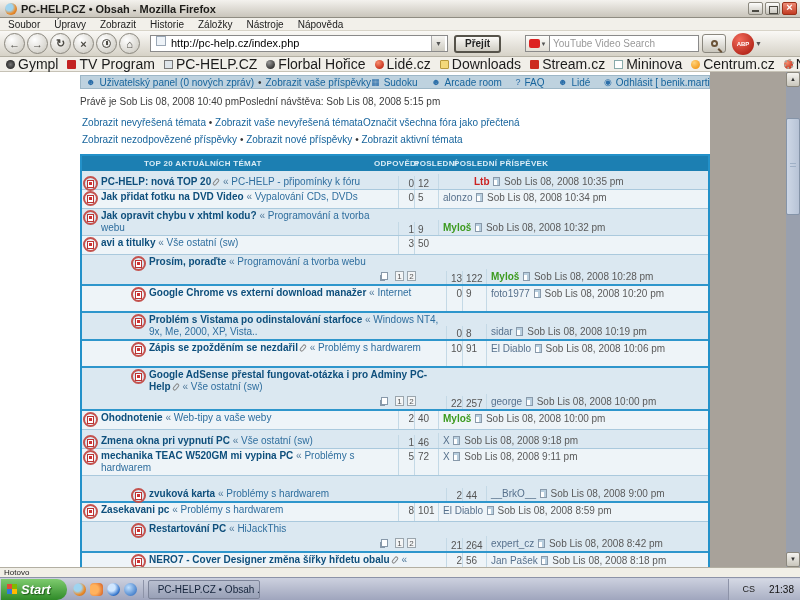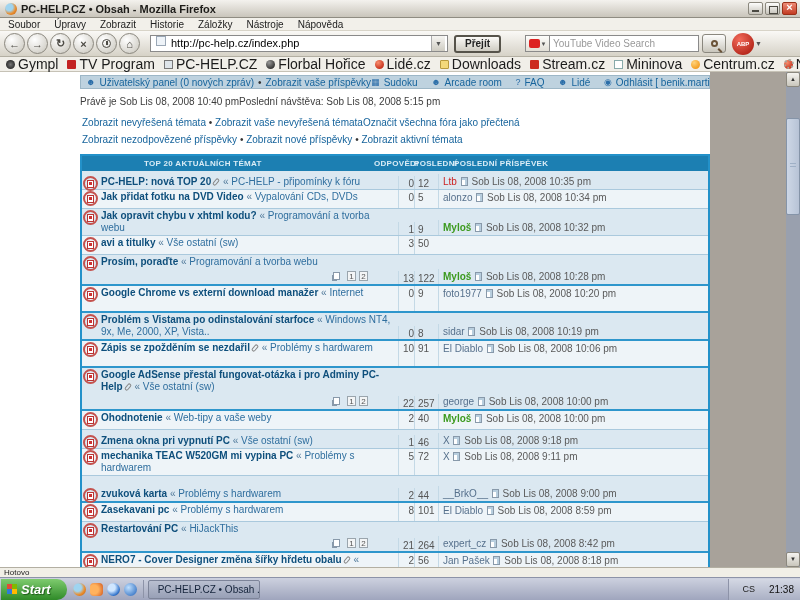--- a/index.html
+++ b/index.html
@@ -95,42 +95,42 @@
   .linksrow{display:flex;margin:10px 2px 0;}
   .linksrow2{margin:6px 2px 9px;}
 
   .ttable{border:2px solid #2391c9;background:#fff;}
   .thead{position:relative;height:15px;background:#1c7fb2;color:#d9ecf6;
     font-size:8px;font-weight:bold;letter-spacing:.3px;}
   .thead span{position:absolute;top:3px;white-space:nowrap;}
   .h-title{left:14px;margin-left:48px;} .h-rep{left:292px;} .h-view{left:332px;} .h-last{left:372px;}
 
   .trow{display:flex;min-height:19px;border-bottom:1px solid #aac9dd;font-size:10px;align-items:stretch;}
-  .trow.tall{min-height:27px;border-bottom:2px solid #2e96cc;}
+  .trow.tall{min-height:27px;border-bottom:2px solid #2e96cc;padding-left:48px;}
   .trow.odd{background:#dbe8f1;align-items:flex-end;} .trow.even{background:#eef4f8;}
   .c-title{width:316px;position:relative;padding:1px 2px 1px 19px;line-height:12px;}
   .c-rep{width:16px;text-align:right;color:#555;padding-top:2px;border-left:1px solid #c4d9e6;}
   .c-view{width:24px;color:#555;padding:2px 0 0 3px;border-left:1px solid #c4d9e6;}
   .c-last{flex:1;padding:2px 2px 1px 4px;border-left:1px solid #c4d9e6;line-height:12px;}
   .ticon{position:absolute;left:1px;top:1px;width:15px;height:15px;border:2px solid #c4524e;
     border-radius:50%;display:flex;align-items:center;justify-content:center;background:transparent;}
   .tdoc{width:7px;height:8px;border:1px solid #b33;background:#fff;position:relative;}
   .tdoc::after{content:"";position:absolute;left:1px;top:1px;width:3px;height:3px;background:#c33;}
   .ttitle{font-weight:bold;color:#0e4f7c;}
   .cat{color:#517a9b;}
   .catlink{color:#2f6e9e;}
   .clip{display:inline-block;width:4px;height:8px;border:1px solid #888;border-radius:2px;
     transform:rotate(40deg);margin:0 2px -1px 3px;}
   .pages{display:block;text-align:right;margin:2px 28px 1px 0;}
   .pgico{display:inline-block;width:7px;height:8px;border:1px solid #8899aa;background:#fff;
     box-shadow:-2px 2px 0 -1px #8899aa;margin-right:4px;vertical-align:middle;}
   .pg{display:inline-block;min-width:9px;height:10px;border:1px solid #9aa5ad;background:#f3f5f6;
     color:#555;font-size:8px;line-height:10px;text-align:center;margin-left:3px;vertical-align:middle;}
   .user{color:#56708c;}
-  .user.red{color:#cc2222;font-weight:normal;}
+  .user.red{color:#cc2222;font-weight:bold;margin-left:31px;}
   .user.green{color:#3c9a1e;font-weight:bold;}
   .goico{display:inline-block;width:7px;height:9px;border:1px solid #8899aa;background:#fff;
     box-shadow:inset -2px 2px 0 #b8cede;margin:0 1px -1px 1px;}
   .ldate{color:#5a5a5a;}
 
   
   .statusbar{height:10px;background:#f1efe7;border-top:1px solid #b3afa2;
     font-size:8px;color:#222;padding:0 4px;line-height:9px;}
   .taskbar{height:23px;display:flex;align-items:center;
     background:linear-gradient(#cdd1df,#9fa5bd);border-top:1px solid #8d93a8;}

